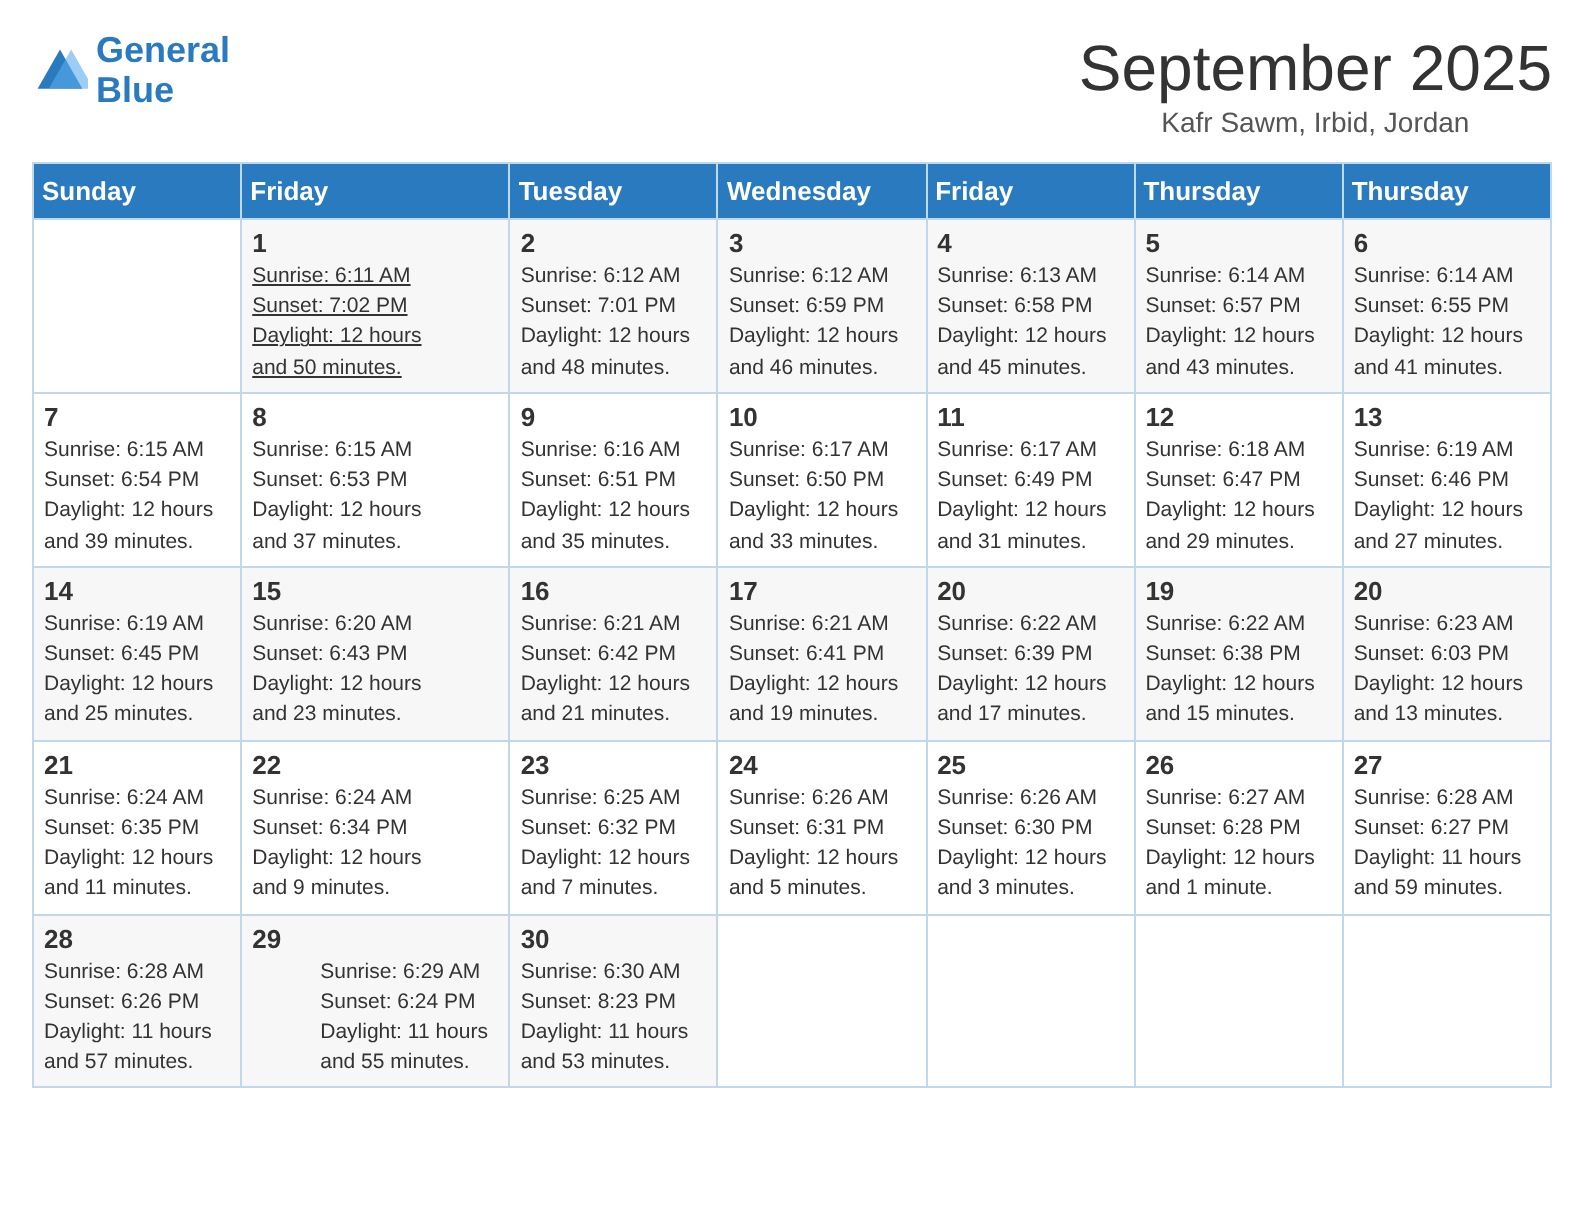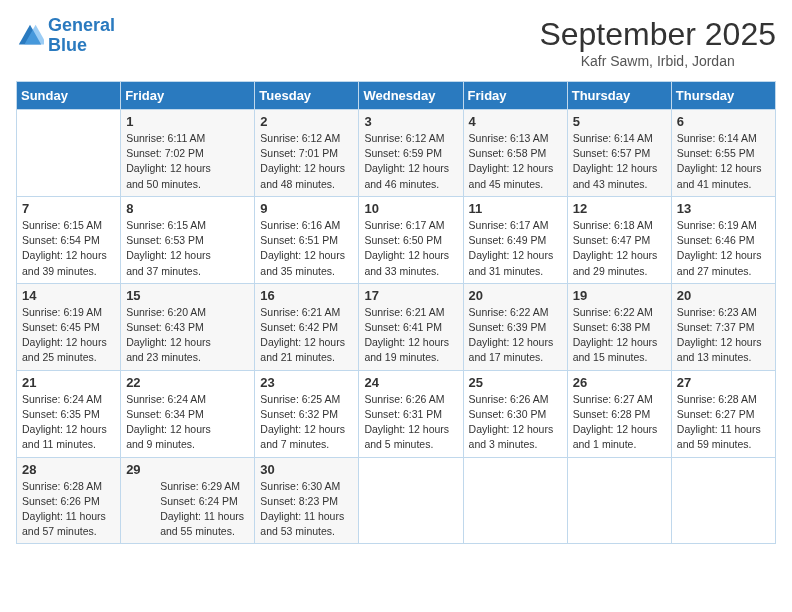--- a/index.html
+++ b/index.html
@@ -114,21 +114,21 @@
         <th>Friday</th>
         <th>Thursday</th>
         <th>Thursday</th>
       </tr>
   </thead>
   <tbody>
   <tr>
         <td class="empty-cell"></td>
         <td>
           <span class="day-number">1</span>
-          <div class="cell-text" style="white-space: pre-line;">Sunrise: 6:11 AM
+          <div class="cell-text" style="white-space: pre-line; text-decoration: underline;">Sunrise: 6:11 AM
 Sunset: 7:02 PM
 Daylight: 12 hours
 and 50 minutes.</div>
         </td>
         <td>
           <span class="day-number">2</span>
           <div class="cell-text" style="white-space: pre-line;">Sunrise: 6:12 AM
 Sunset: 7:01 PM
 Daylight: 12 hours
 and 48 minutes.</div>
@@ -252,21 +252,21 @@
         <td>
           <span class="day-number">19</span>
           <div class="cell-text" style="white-space: pre-line;">Sunrise: 6:22 AM
 Sunset: 6:38 PM
 Daylight: 12 hours
 and 15 minutes.</div>
         </td>
         <td>
           <span class="day-number">20</span>
           <div class="cell-text" style="white-space: pre-line;">Sunrise: 6:23 AM
-Sunset: 7:37 PM
+Sunset: 6:03 PM
 Daylight: 12 hours
 and 13 minutes.</div>
         </td>
       </tr>
       <tr>
         <td>
           <span class="day-number">21</span>
           <div class="cell-text" style="white-space: pre-line;">Sunrise: 6:24 AM
 Sunset: 6:35 PM
 Daylight: 12 hours

